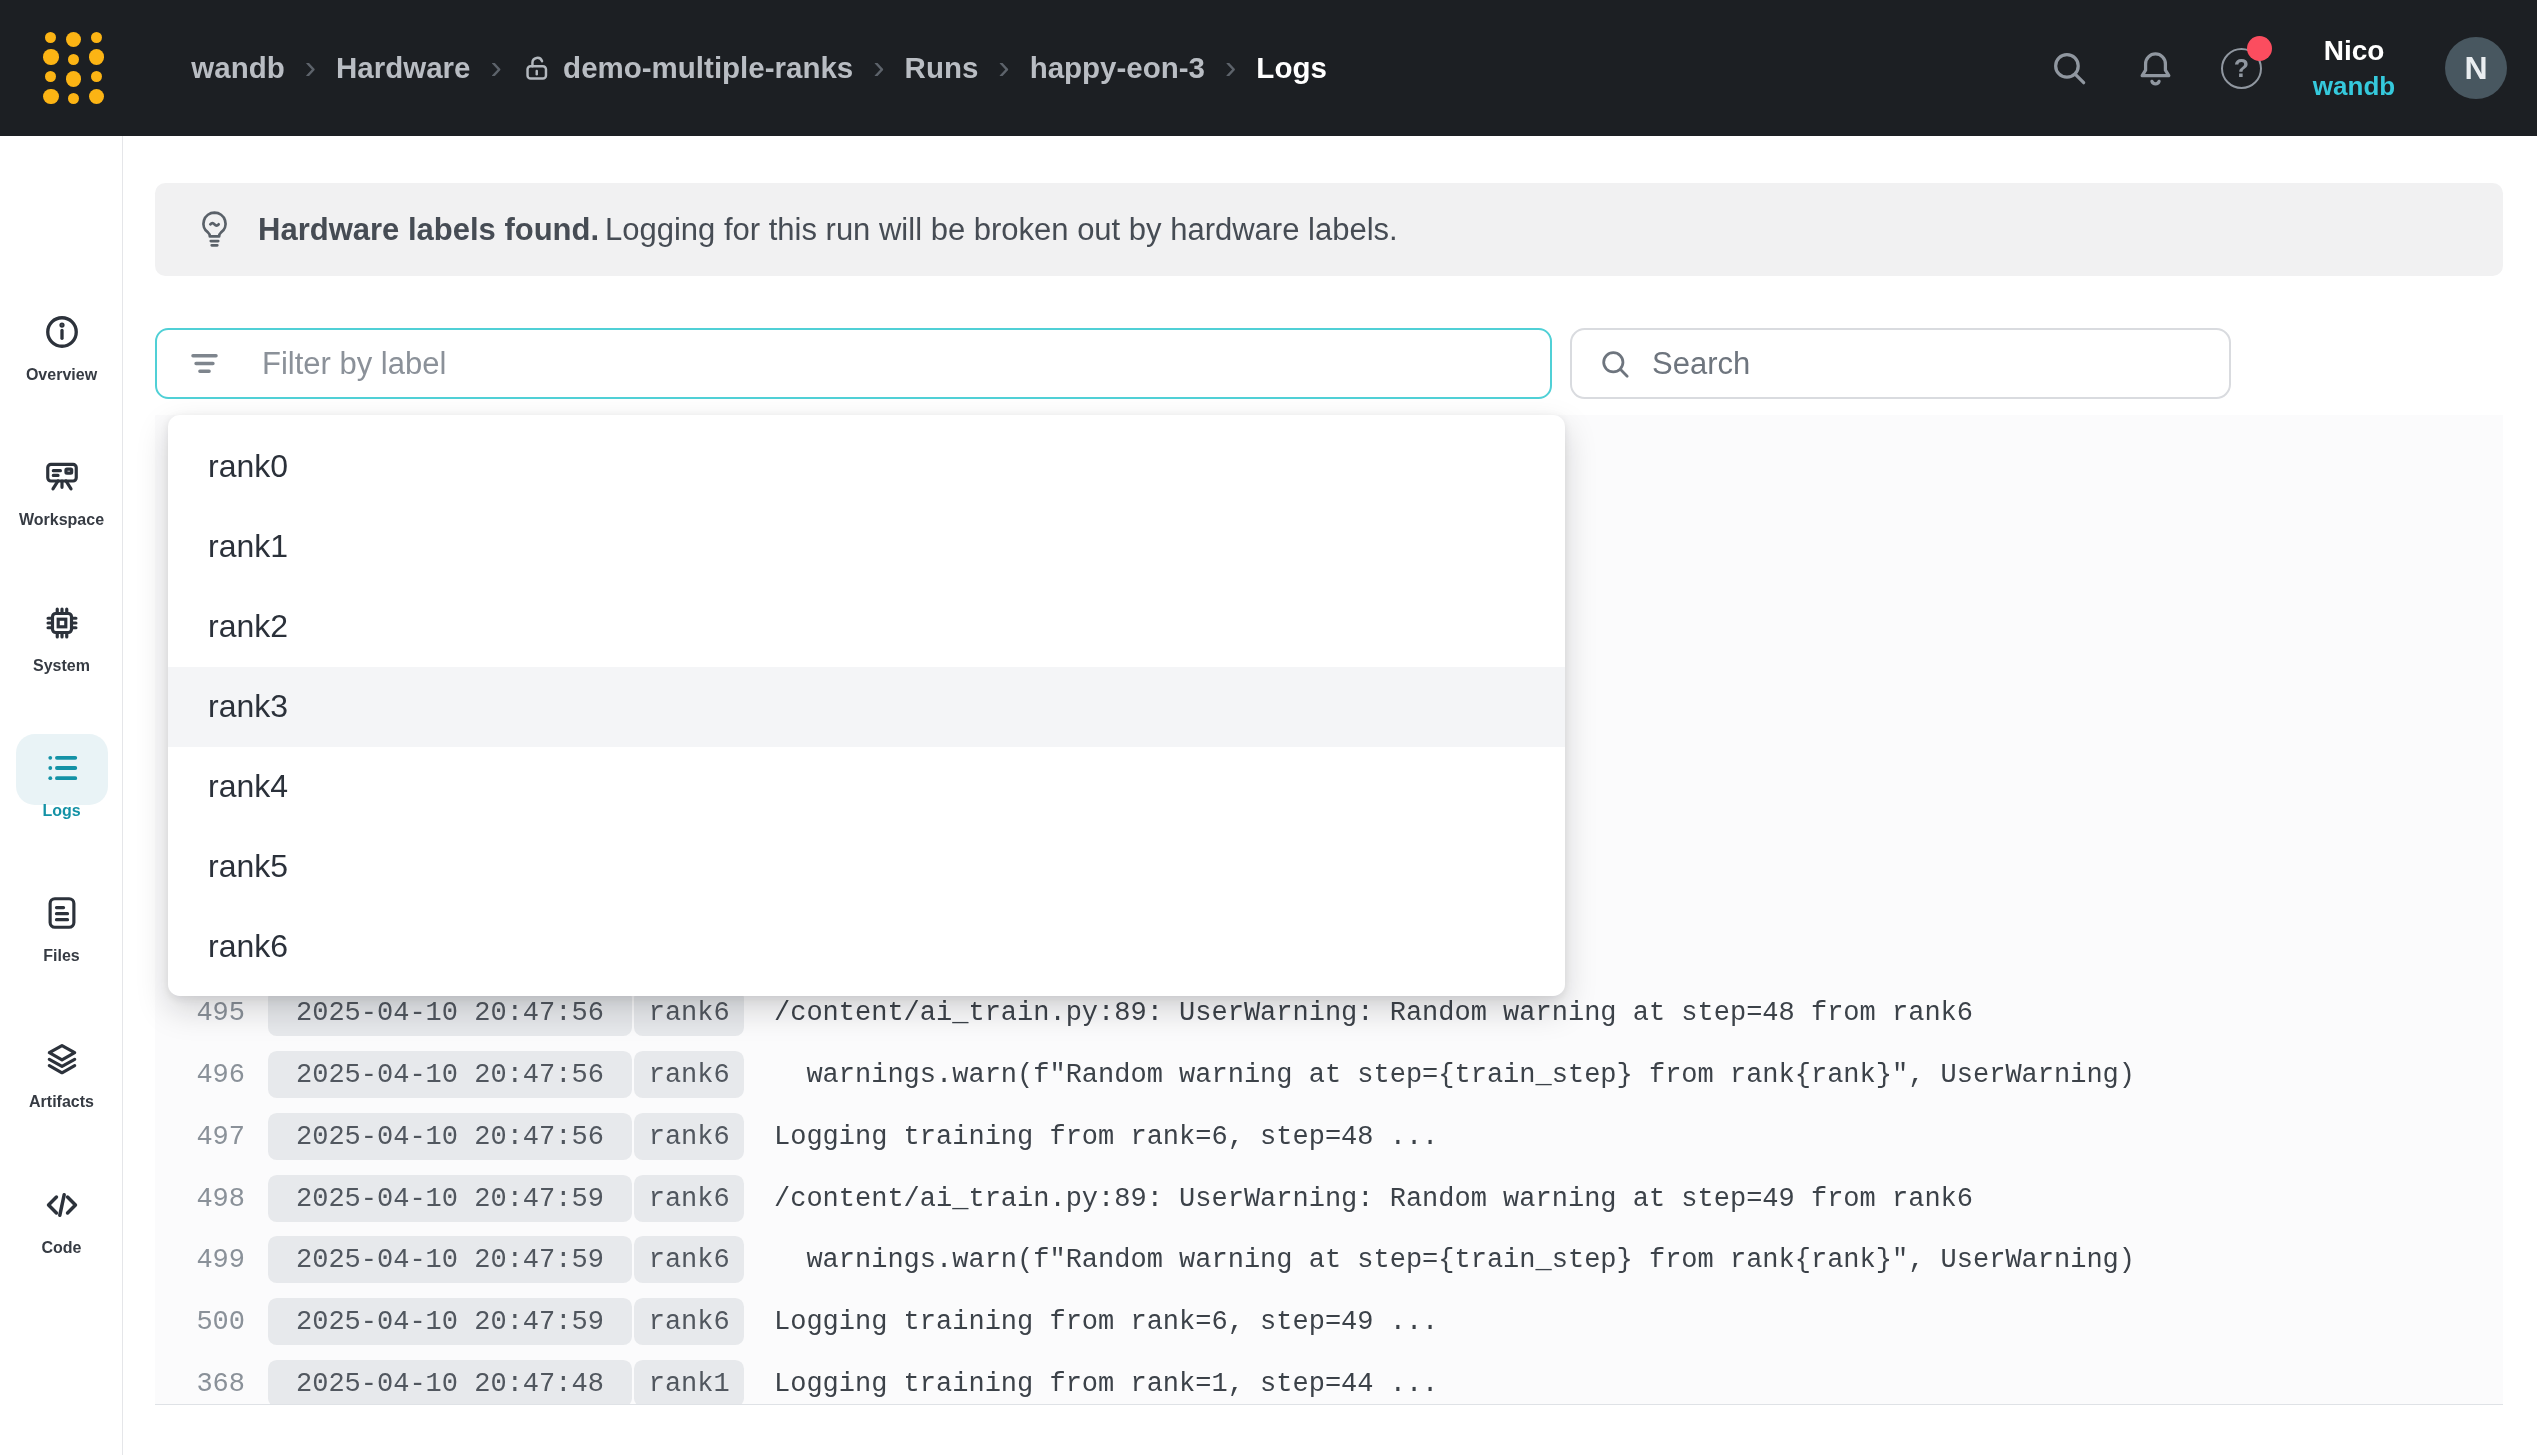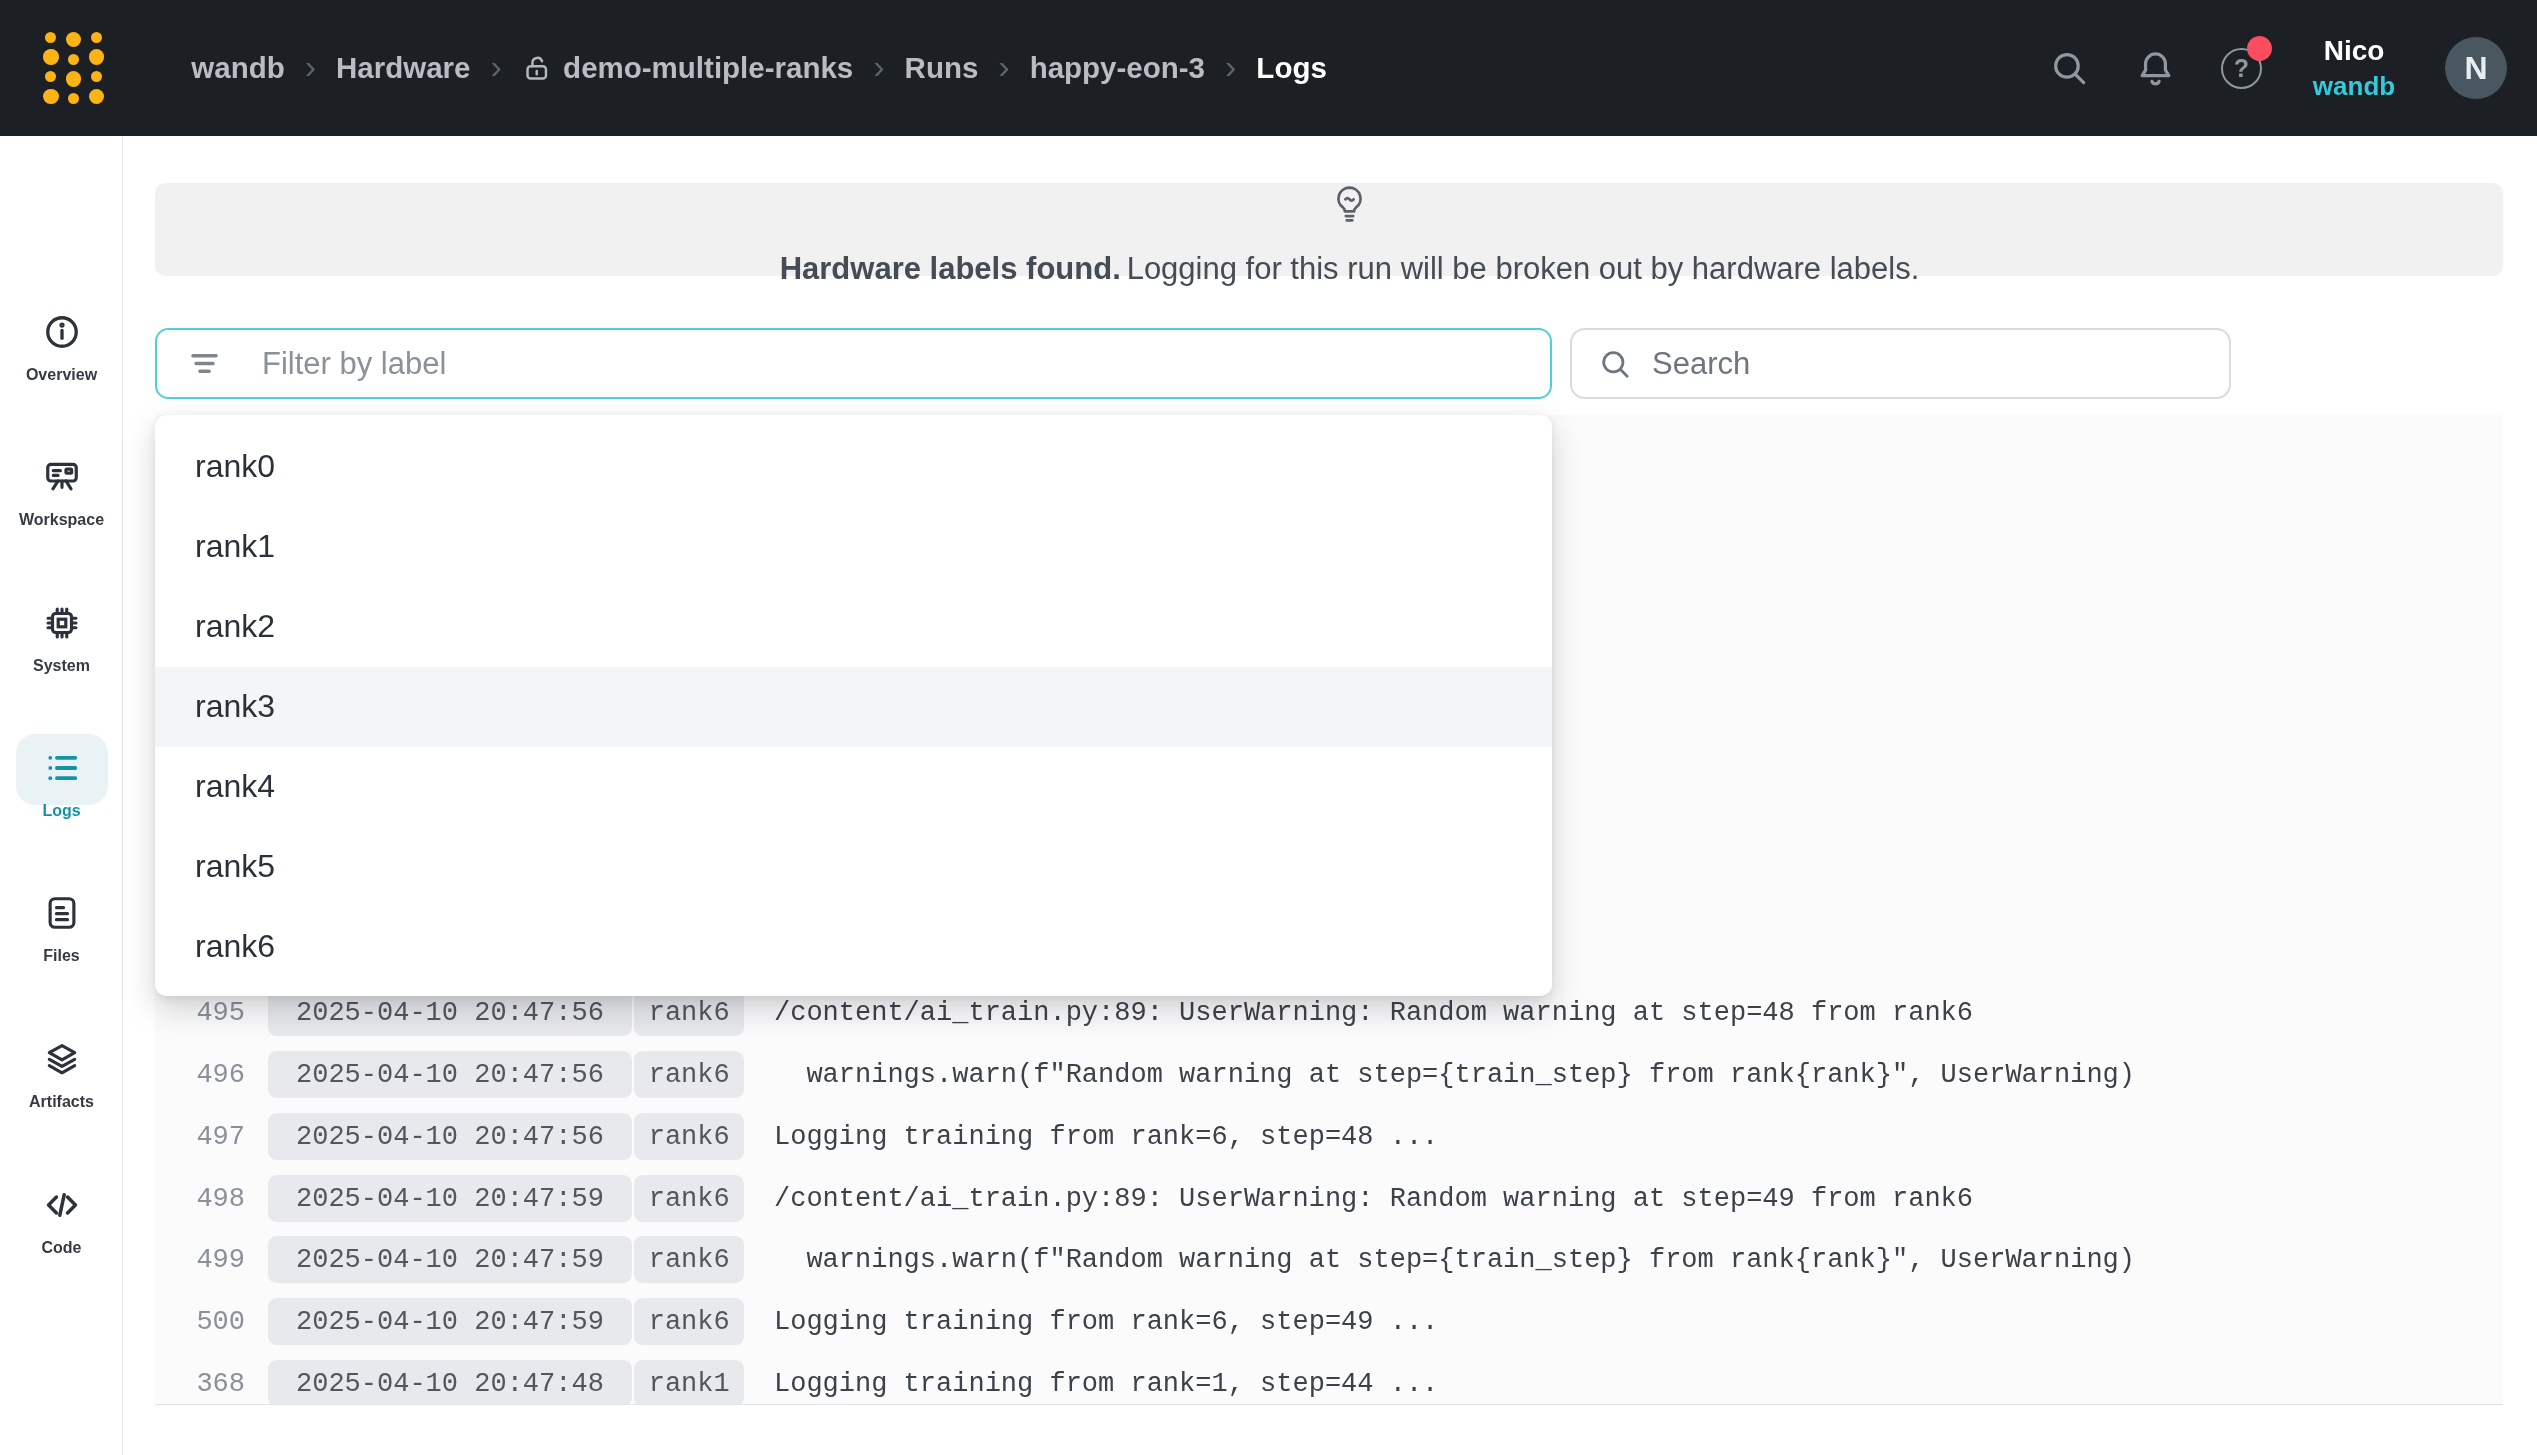--- a/index.html
+++ b/index.html
@@ -54,38 +54,38 @@
   .side-item .icon { color: #2c323b; }
   .side-item .lbl { font-size: 16px; font-weight: 700; color: #363b43; }
   .side-item.active .icon { color: #1492a6; }
   .side-item.active .lbl { color: #1492a6; }
   .active-pill { position: absolute; left: 15.5px; top: 598px; width: 92px; height: 71px; border-radius: 19px; background: #e9f3f6; }
 
   
   .banner {
     position: absolute; left: 155px; top: 183px; width: 2348px; height: 93px;
     background: #f1f1f2; border-radius: 10.3px; display: flex; align-items: center;
-    padding-left: 41px; gap: 25px; z-index: 2; flex-direction: column;
+    padding-left: 41px; gap: 25px; z-index: 2;
   }
   .banner .txt { font-size: 31px; color: #464c54; }
   .banner .txt b { font-weight: 700; margin-right: 5.9px; }
   .banner .icon { color: #5a6169; }
 
   .input-box { position: absolute; top: 328px; height: 71px; background: #fff; font-size: 31px; color: #333; font-family: "Liberation Sans", sans-serif; z-index: 6; }
   #filter-input { left: 155px; width: 1397px; border: 2.9px solid #50d0d6; border-radius: 13.3px; padding-left: 105px; }
   #filter-input::placeholder { color: #8b9199; opacity: 1; }
   #search-input { left: 1570px; width: 661px; border: 2.2px solid #d9dbdf; border-radius: 14.7px; padding-left: 80px; }
   #search-input::placeholder { color: #6e757e; opacity: 1; }
   .input-icon { position: absolute; z-index: 7; pointer-events: none; }
   .filter-icon { left: 186px; top: 345px; color: #7e858d; }
   .search-box-icon { left: 1598px; top: 347px; color: #6e757e; }
 
   
   .dropdown {
-    position: absolute; left: 155px; top: 415px; width: 1397px; height: 581px;
+    position: absolute; left: 168px; top: 415px; width: 1397px; height: 581px;
     background: #ffffff; border-radius: 11.8px; padding: 11.8px 0; z-index: 5;
     box-shadow: 0 13.3px 32px rgba(15,18,22,.17), 0 2.9px 8.8px rgba(15,18,22,.08);
     overflow: hidden; list-style: none;
   }
   .dd-item {
     height: 80px; display: flex; align-items: center; padding-left: 40px;
     font-size: 32px; color: #2b313a; cursor: pointer;
   }
   .dd-item.highlight { background: #f4f5f7; }
 

